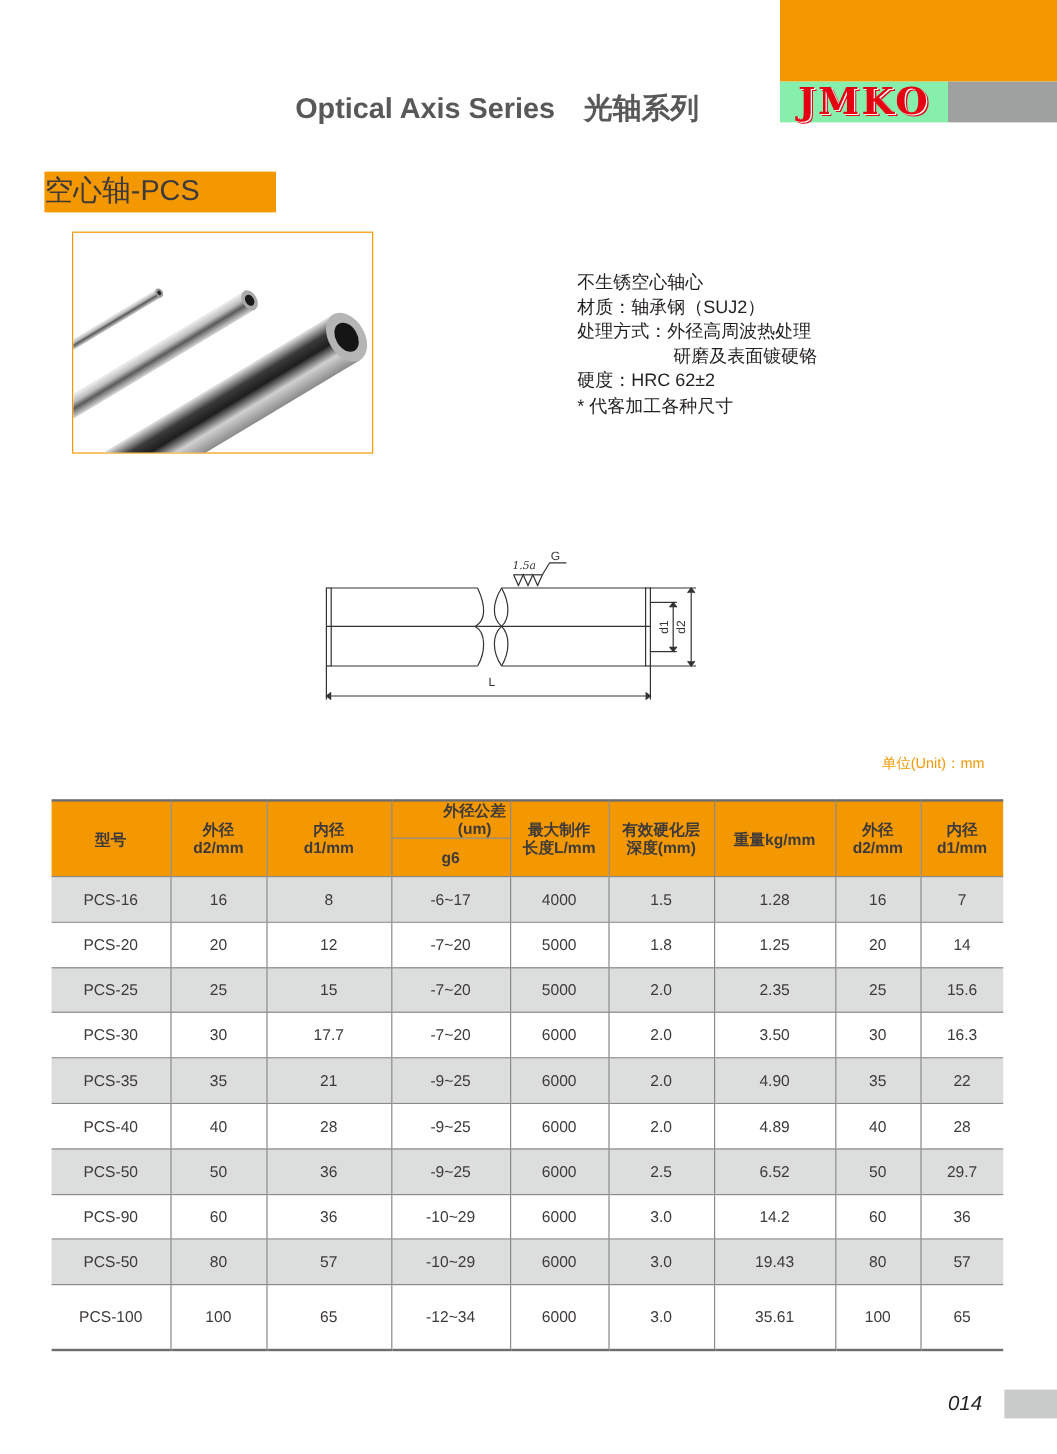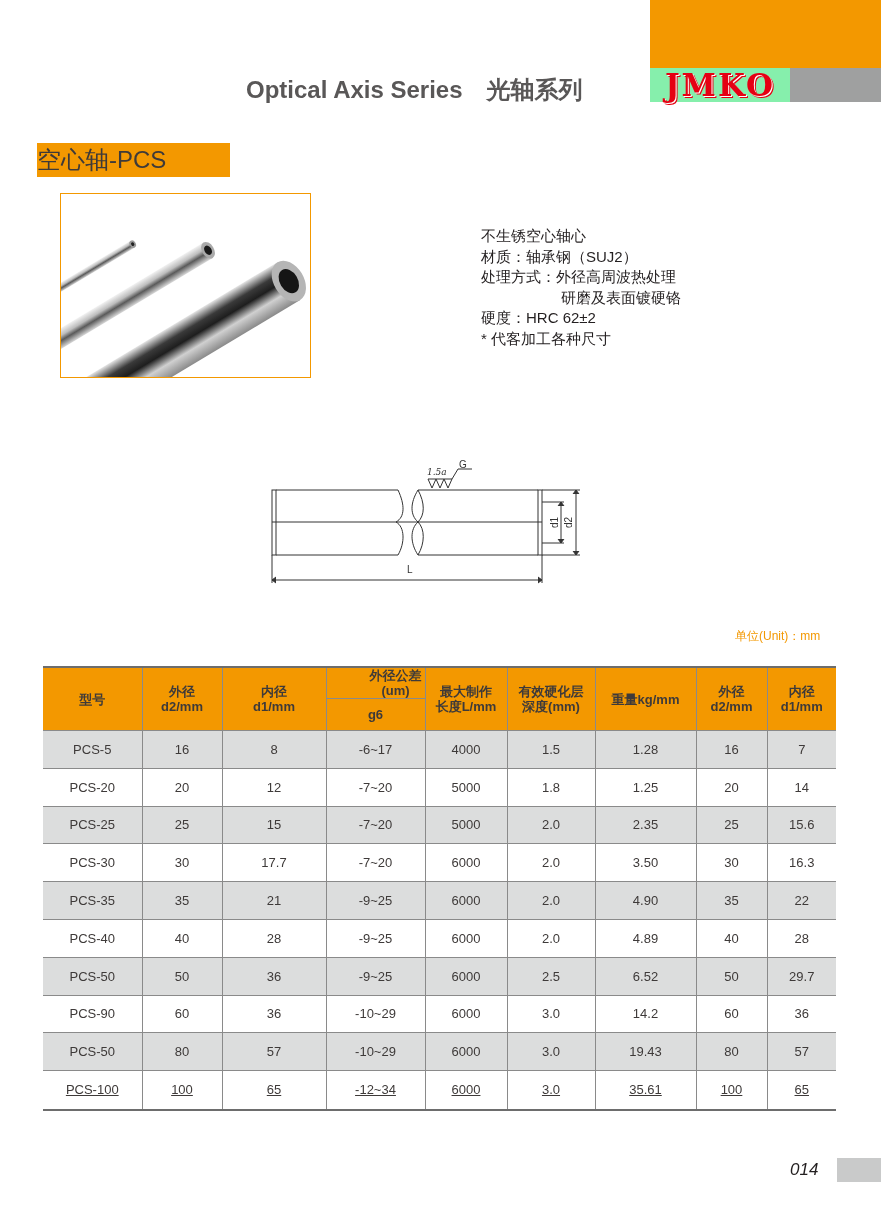--- a/index.html
+++ b/index.html
@@ -35,21 +35,21 @@
   .spec-table th.split-top { border-bottom: 1px solid #8a8a8a; height: 19px; padding-left: 40px; }
   .spec-table th.split-bot { height: 32px; }
   .spec-table th:first-child { border-left: none; }
   .spec-table th:last-child { border-right: none; }
   .spec-table td { font-size: 13px; color: #3e3a39; text-align: center; height: 37.8px;
     border: 1px solid #8a8a8a; padding: 0; }
   .spec-table td:first-child { border-left: none; }
   .spec-table td:last-child { border-right: none; }
   .spec-table tbody tr:nth-child(odd) td { background: #dcdddd; }
   .spec-table tbody tr:nth-child(even) td { background: #ffffff; }
-  .spec-table tbody tr:last-child td { border-bottom: 2px solid #6d6d6d; height: 39px; text-decoration: underline; }
+  .spec-table tbody tr:last-child td { border-bottom: 2px solid #6d6d6d; height: 54px; }
 
   .page-number { position: absolute; left: 790px; top: 1160px; font-size: 17px; color: #231f20; font-style: italic; }
   .page-tab { position: absolute; left: 837px; top: 1158px; width: 44px; height: 24px; background: #c9caca; }
 </style>
 </head>
 <body>
 
 <div class="orange-block"></div>
 <div class="logo-box">
   <span class="logo-text">JMKO</span>
@@ -199,21 +199,21 @@
         <div>内径</div>
         <div>d1/mm</div>
       </th>
     </tr>
     <tr>
       <th class="split-bot">g6</th>
     </tr>
   </thead>
   <tbody id="table-body">
       <tr>
-        <td>PCS-5</td>
+        <td>PCS-16</td>
         <td>16</td>
         <td>8</td>
         <td>-6~17</td>
         <td>4000</td>
         <td>1.5</td>
         <td>1.28</td>
         <td>16</td>
         <td>7</td>
       </tr>
       <tr>

